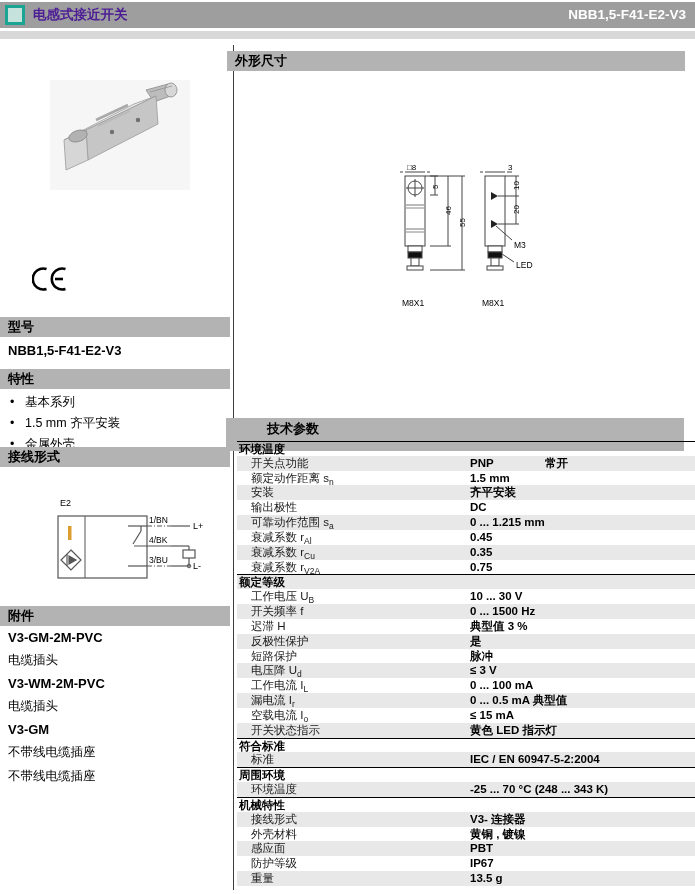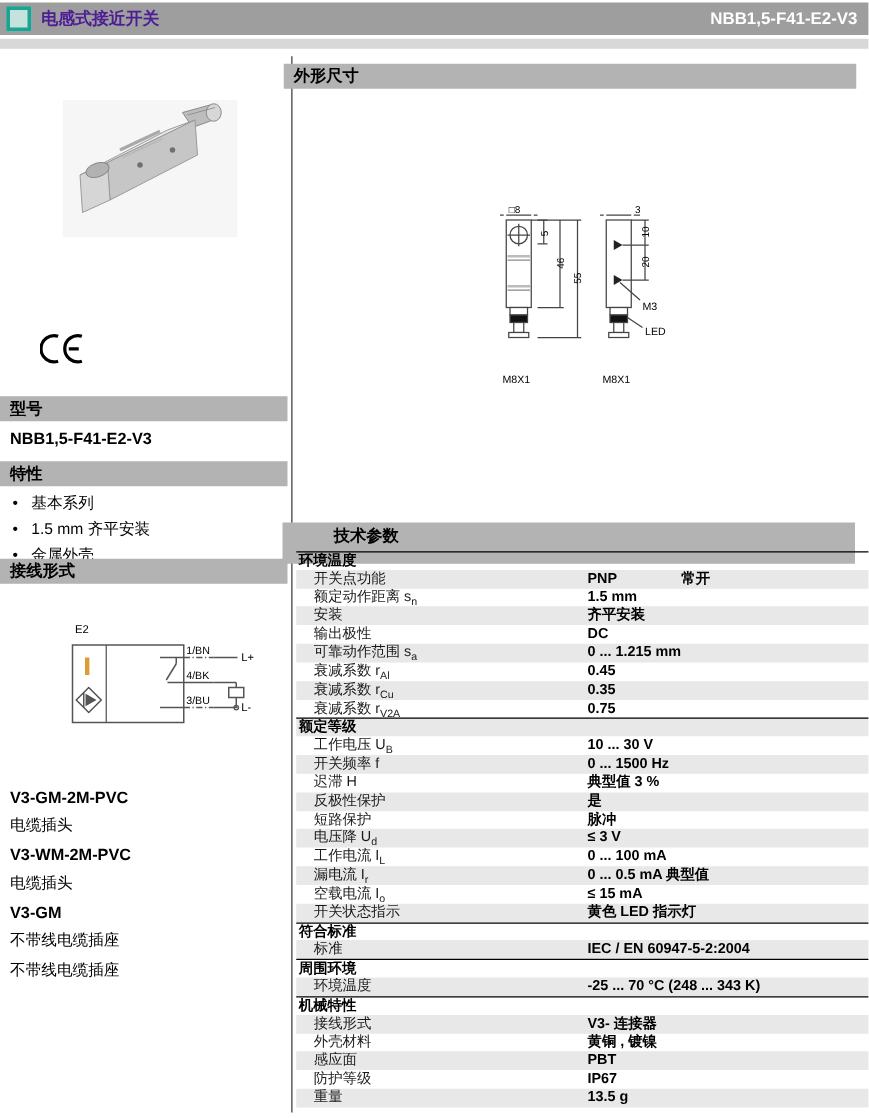--- a/index.html
+++ b/index.html
@@ -120,20 +120,21 @@
     <line x1="151" y1="68" x2="151" y2="76" stroke="#555" stroke-width="1.2"></line>
     <circle cx="151" cy="76" r="1.8" fill="none" stroke="#555" stroke-width="1"></circle>
 
     <text x="111" y="33" font-size="8.5">1/BN</text>
     <text x="111" y="53" font-size="8.5">4/BK</text>
     <text x="111" y="73" font-size="8.5">3/BU</text>
     <text x="155" y="39" font-size="9">L+</text>
     <text x="155" y="79" font-size="9">L-</text>
   </svg>
 
+  <div class="secbar" style="left:0;top:606px;width:230px;">附件</div>
   <div class="accessories">
       <div class="acc-name">V3-GM-2M-PVC</div>
       <div class="acc-desc">电缆插头</div>
       <div class="acc-name">V3-WM-2M-PVC</div>
       <div class="acc-desc">电缆插头</div>
       <div class="acc-name">V3-GM</div>
       <div class="acc-desc">不带线电缆插座</div>
       <div class="acc-desc">不带线电缆插座</div>
     </div>
 

